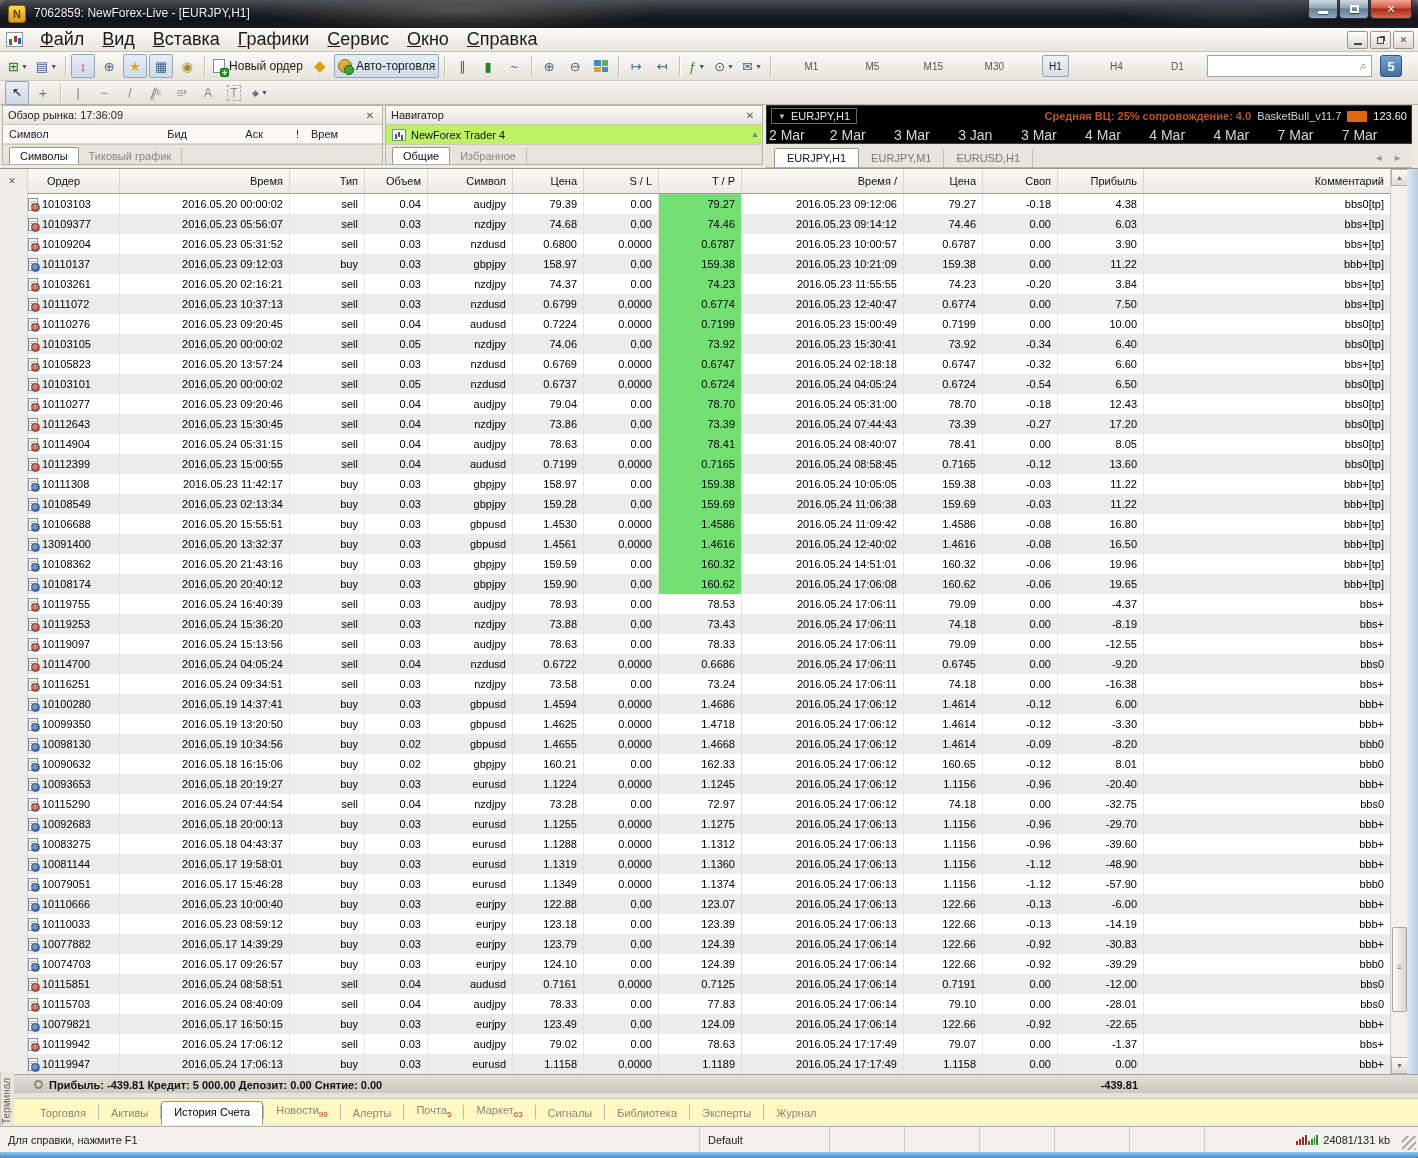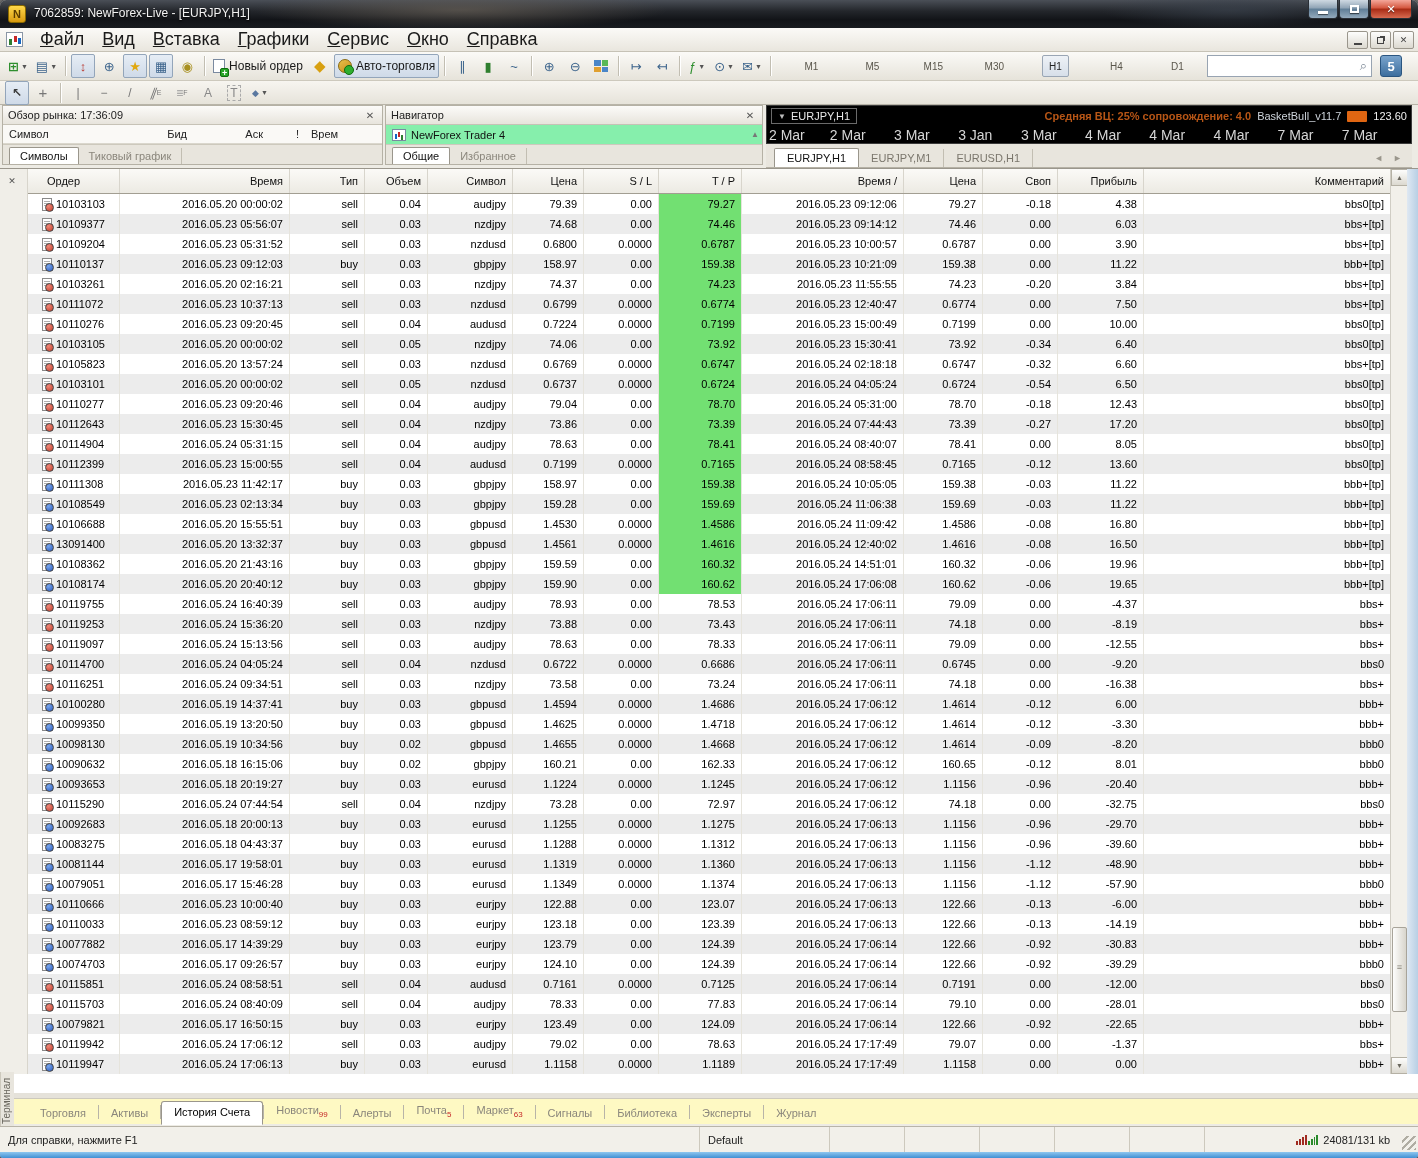--- a/index.html
+++ b/index.html
@@ -59,21 +59,21 @@
 
   
   .panel { position:absolute; top:105px; height:60px; background:#f4f2ed; border:1px solid #b5b1a5; }
   .panel-title { height:19px; background:linear-gradient(180deg,#fcfbf9,#e7e4dc); border-bottom:1px solid #c6c2b6; display:flex; align-items:center; padding:0 5px; font-size:11px; color:#222; }
   .panel-close { margin-left:auto; color:#555; font-size:10px; width:14px; text-align:center; }
   .mw-cols { display:flex; height:19px; align-items:center; background:#faf9f6; border-bottom:1px solid #dad7cd; color:#222; }
   .mw-cols span { display:block; }
   .panel-tabs { display:flex; height:20px; align-items:flex-end; background:#e8e5dd; padding-left:6px; border-top:1px solid #cdc9bd; }
   .ptab { padding:2px 10px; font-size:11px; color:#8a867c; border-right:1px solid #c2beb2; }
   .ptab.active { background:#fff; border:1px solid #9a968c; border-bottom:none; color:#111; border-radius:2px 2px 0 0; }
-  .nav-row { display:flex; align-items:center; height:19px; background:#86efac; padding-left:6px; gap:5px; color:#111; }
+  .nav-row { display:flex; align-items:center; height:19px; background:#bef264; padding-left:6px; gap:5px; color:#111; }
   .nav-ico { width:14px; height:12px; border:1px solid #7a8aa0; background:#fff; position:relative; }
   .nav-ico::after { content:""; position:absolute; left:2px; bottom:1px; width:2px; height:5px; background:#1565c0; box-shadow:3px -2px 0 #c62828, 6px 1px 0 #2e7d32; }
   .nav-scroll { margin-left:auto; margin-right:3px; color:#777; font-size:8px; }
 
   
   .chart-strip { position:absolute; left:766px; top:105px; width:646px; height:39px; background:#000; border:1px solid #3a3a3a; overflow:hidden; }
   .chart-top { display:flex; align-items:center; height:20px; padding:0 4px; }
   .sym-box { border:1px solid #6a6a6a; color:#e8e8e8; font-size:11px; padding:1px 6px; display:flex; gap:5px; align-items:center; }
   .sym-box .dd2 { font-size:8px; color:#bbb; }
   .ea-cluster { margin-left:auto; display:flex; align-items:center; gap:6px; }
@@ -92,21 +92,21 @@
   .left-strip { position:absolute; left:0; top:0; width:28px; height:905px; background:#f0eee8; border-right:1px solid #d8d5cc; }
   .strip-close { position:absolute; left:5px; top:4px; width:14px; height:14px; color:#555; font-size:9px; text-align:center; line-height:14px; border:1px solid transparent; }
   .hist-header { position:absolute; left:28px; top:0; width:1362px; height:25px; background:linear-gradient(180deg,#fbfaf7,#eceae3); border-bottom:1px solid #a29e92; display:flex; color:#111; }
   .hist-header > div { line-height:24px; padding-right:6px; text-align:right; border-right:1px solid #d8d5cc; overflow:hidden; white-space:nowrap; }
   .hist-header > div.c0 { text-align:left; padding-left:19px; }
   .hist-body { position:absolute; left:28px; top:25px; width:1362px; height:880px; overflow:hidden; }
   .trow { display:flex; height:20px; background:#fff; }
   .trow.alt { background:#ececec; }
   .trow > div { line-height:20px; padding-right:6px; text-align:right; border-right:1px solid #e6e4dc; overflow:hidden; white-space:nowrap; color:#000; }
   .trow > div.green { background:#72e072; }
-  .c0 { width:92px; } .trow > .c0 { text-align:left; padding-left:14px; display:flex; align-items:center; gap:4px; }
+  .c0 { width:92px; } .trow > .c0 { text-align:left; padding-left:0; display:flex; align-items:center; gap:4px; }
   .c1 { width:170px; } .c2 { width:75px; } .c3 { width:63px; } .c4 { width:85px; } .c5 { width:71px; }
   .c6 { width:75px; } .c7 { width:83px; } .c8 { width:162px; } .c9 { width:79px; } .c10 { width:75px; }
   .c11 { width:86px; } .c12 { width:246px; border-right:none !important; }
   .ord-ico { width:10px; height:13px; background:#fff; border:1px solid #8a8a8a; position:relative; flex:none; }
   .ord-ico::before { content:""; position:absolute; left:1px; top:2px; width:6px; height:1px; background:#b0b0b0; box-shadow:0 2px 0 #b0b0b0, 0 4px 0 #b0b0b0; }
   .ord-ico::after { content:""; position:absolute; right:-3px; bottom:-2px; width:7px; height:7px; border-radius:50%; border:1px solid #444; }
   .ord-ico.sell::after { background:radial-gradient(circle at 35% 30%,#f08a7a,#c03a28); }
   .ord-ico.buy::after { background:radial-gradient(circle at 35% 30%,#7aa8f0,#2858b8); }
 
   
@@ -1206,20 +1206,25 @@
           <div class="c11">0.00</div>
           <div class="c12">bbb+</div>
         </div>
       </div>
     <div class="vscroll">
       <div class="vs-btn" style="top:0;">▲</div>
       <div class="vs-thumb"></div>
       <div class="vs-btn" style="bottom:0;">▼</div>
     </div>
     <div class="right-edge"></div>
+    <div class="summary-row">
+      <span class="sum-ico"></span>
+      <span>Прибыль: -439.81  Кредит: 5 000.00  Депозит: 0.00  Снятие: 0.00</span>
+      <span class="sum-total">-439.81</span>
+    </div>
   </div>
 
   <div class="gap-row"></div>
   <div class="term-vlabel">Терминал</div>
   <div class="term-tabs" id="term-tabs">
       <div class="ttab">Торговля</div>
       <div class="ttab-sep"></div>
       <div class="ttab">Активы</div>
       <div class="ttab-sep"></div>
       <div class="ttab active">История Счета</div>

